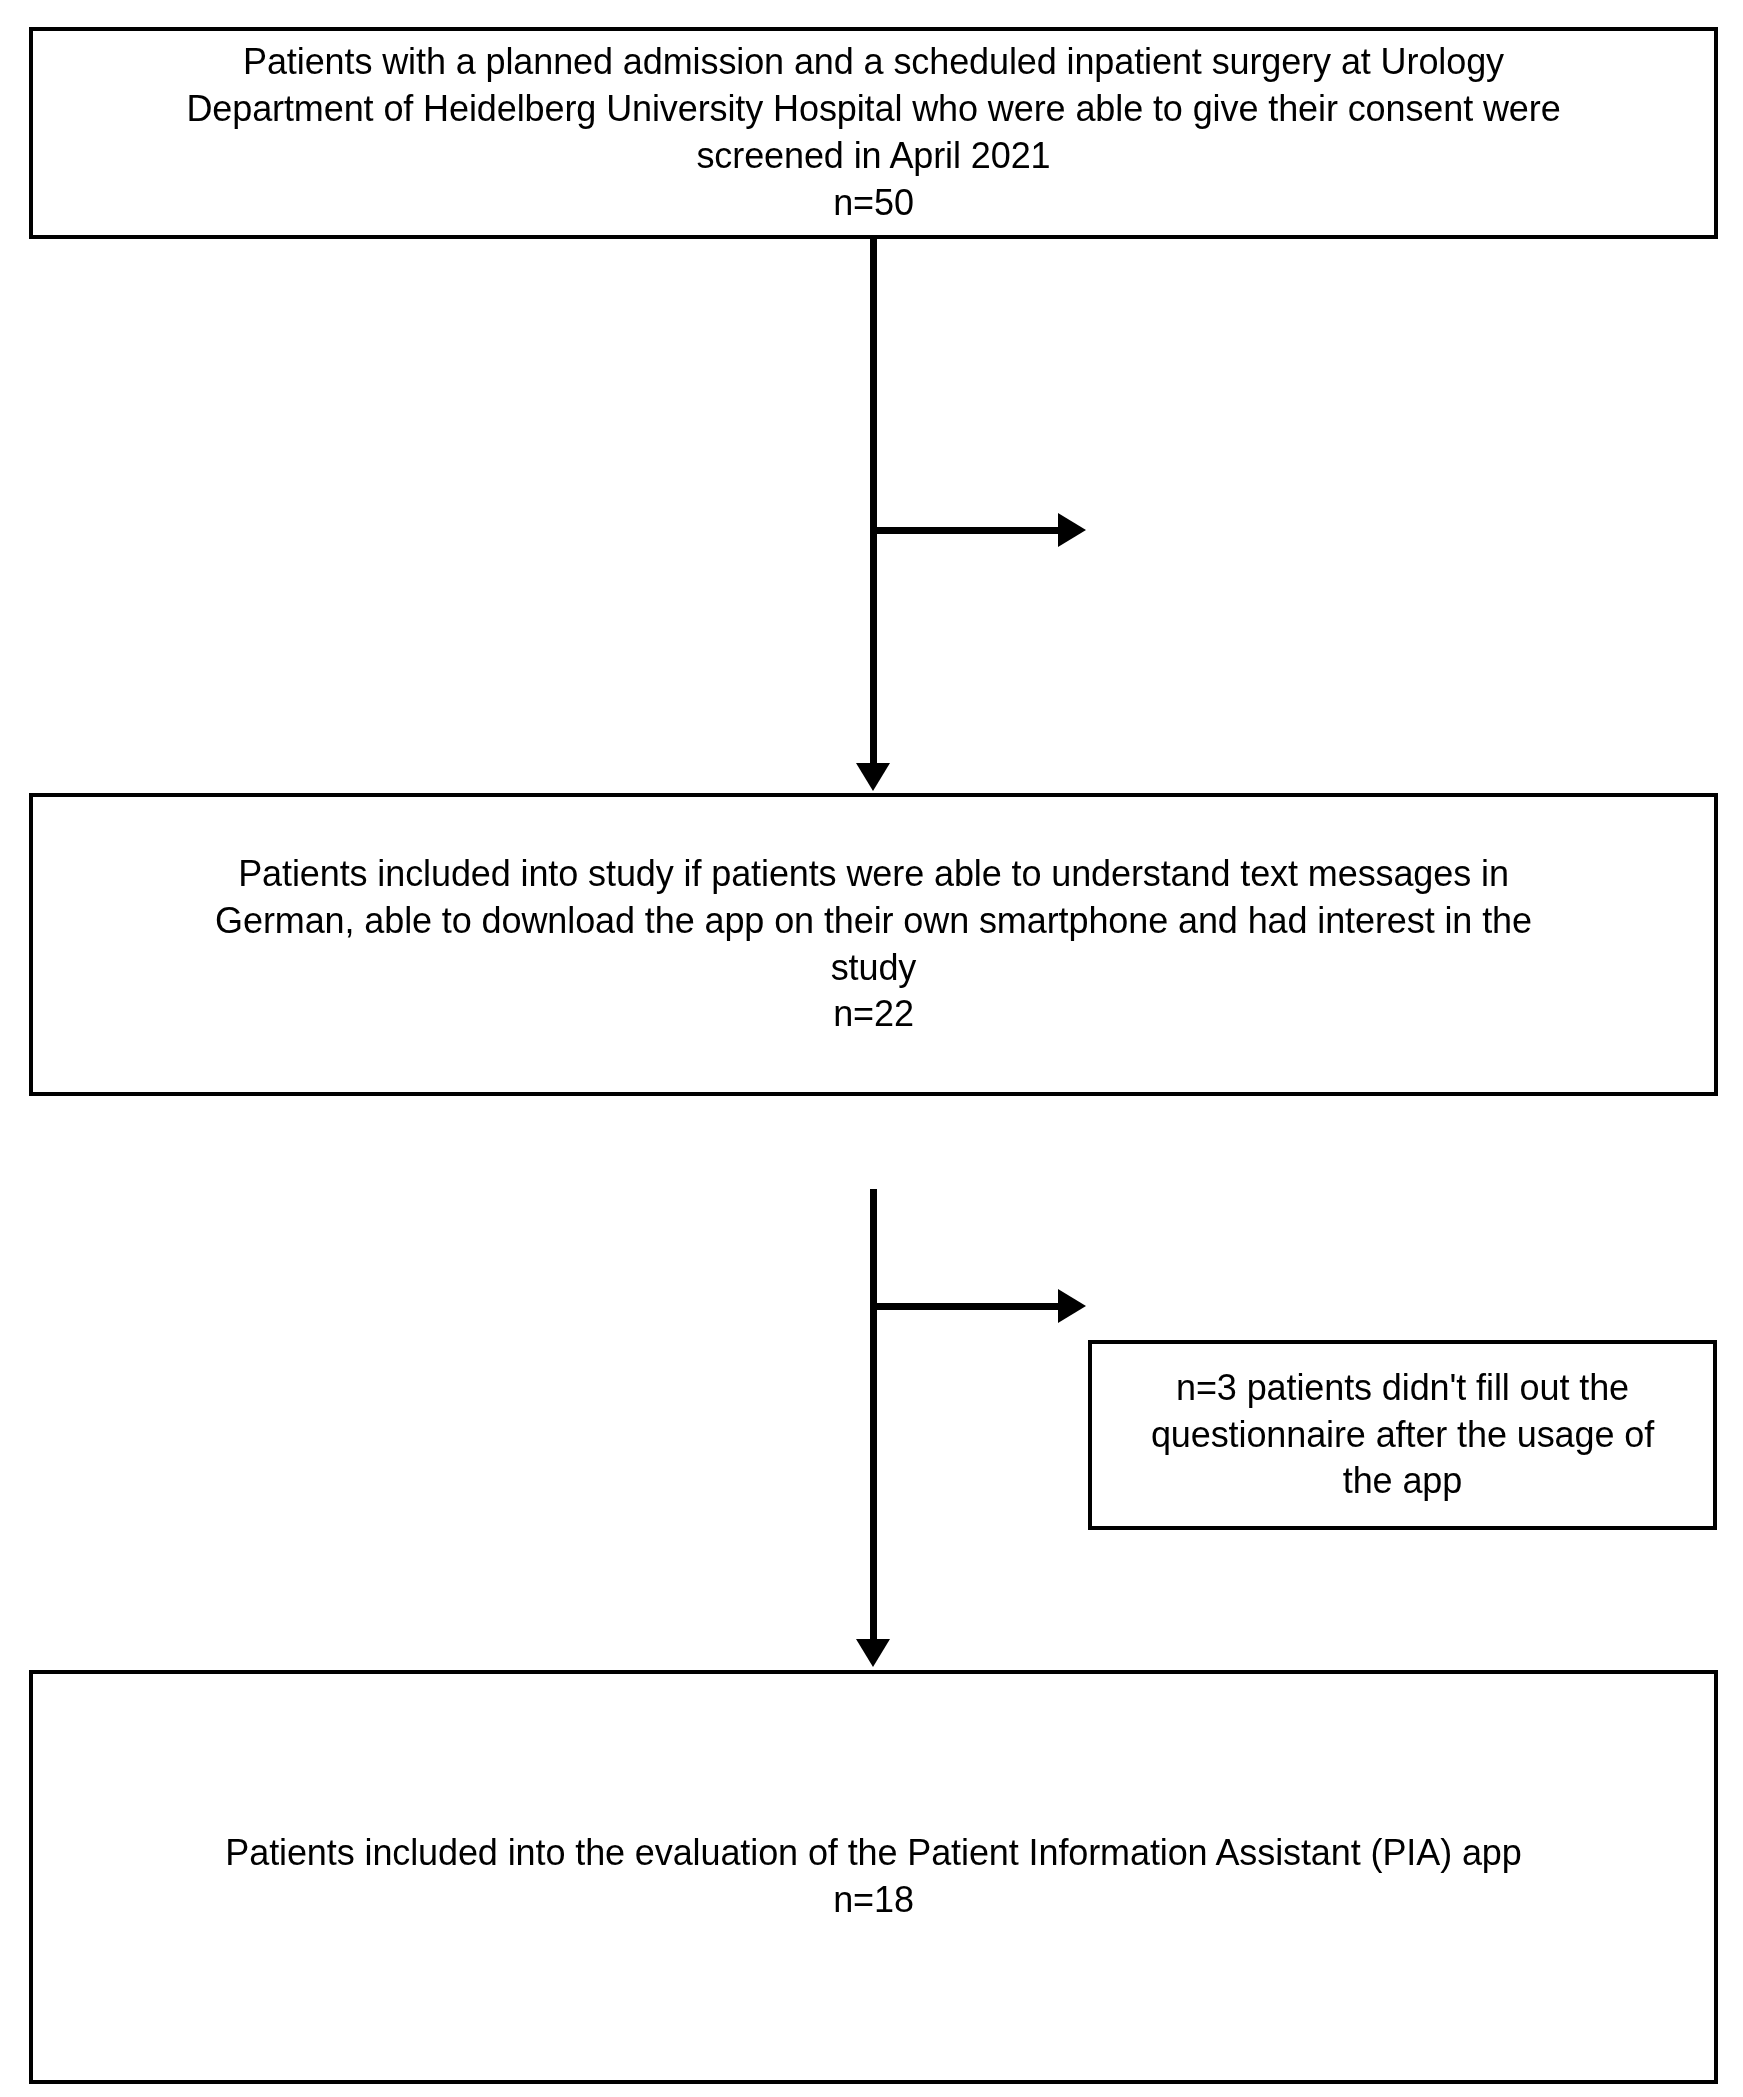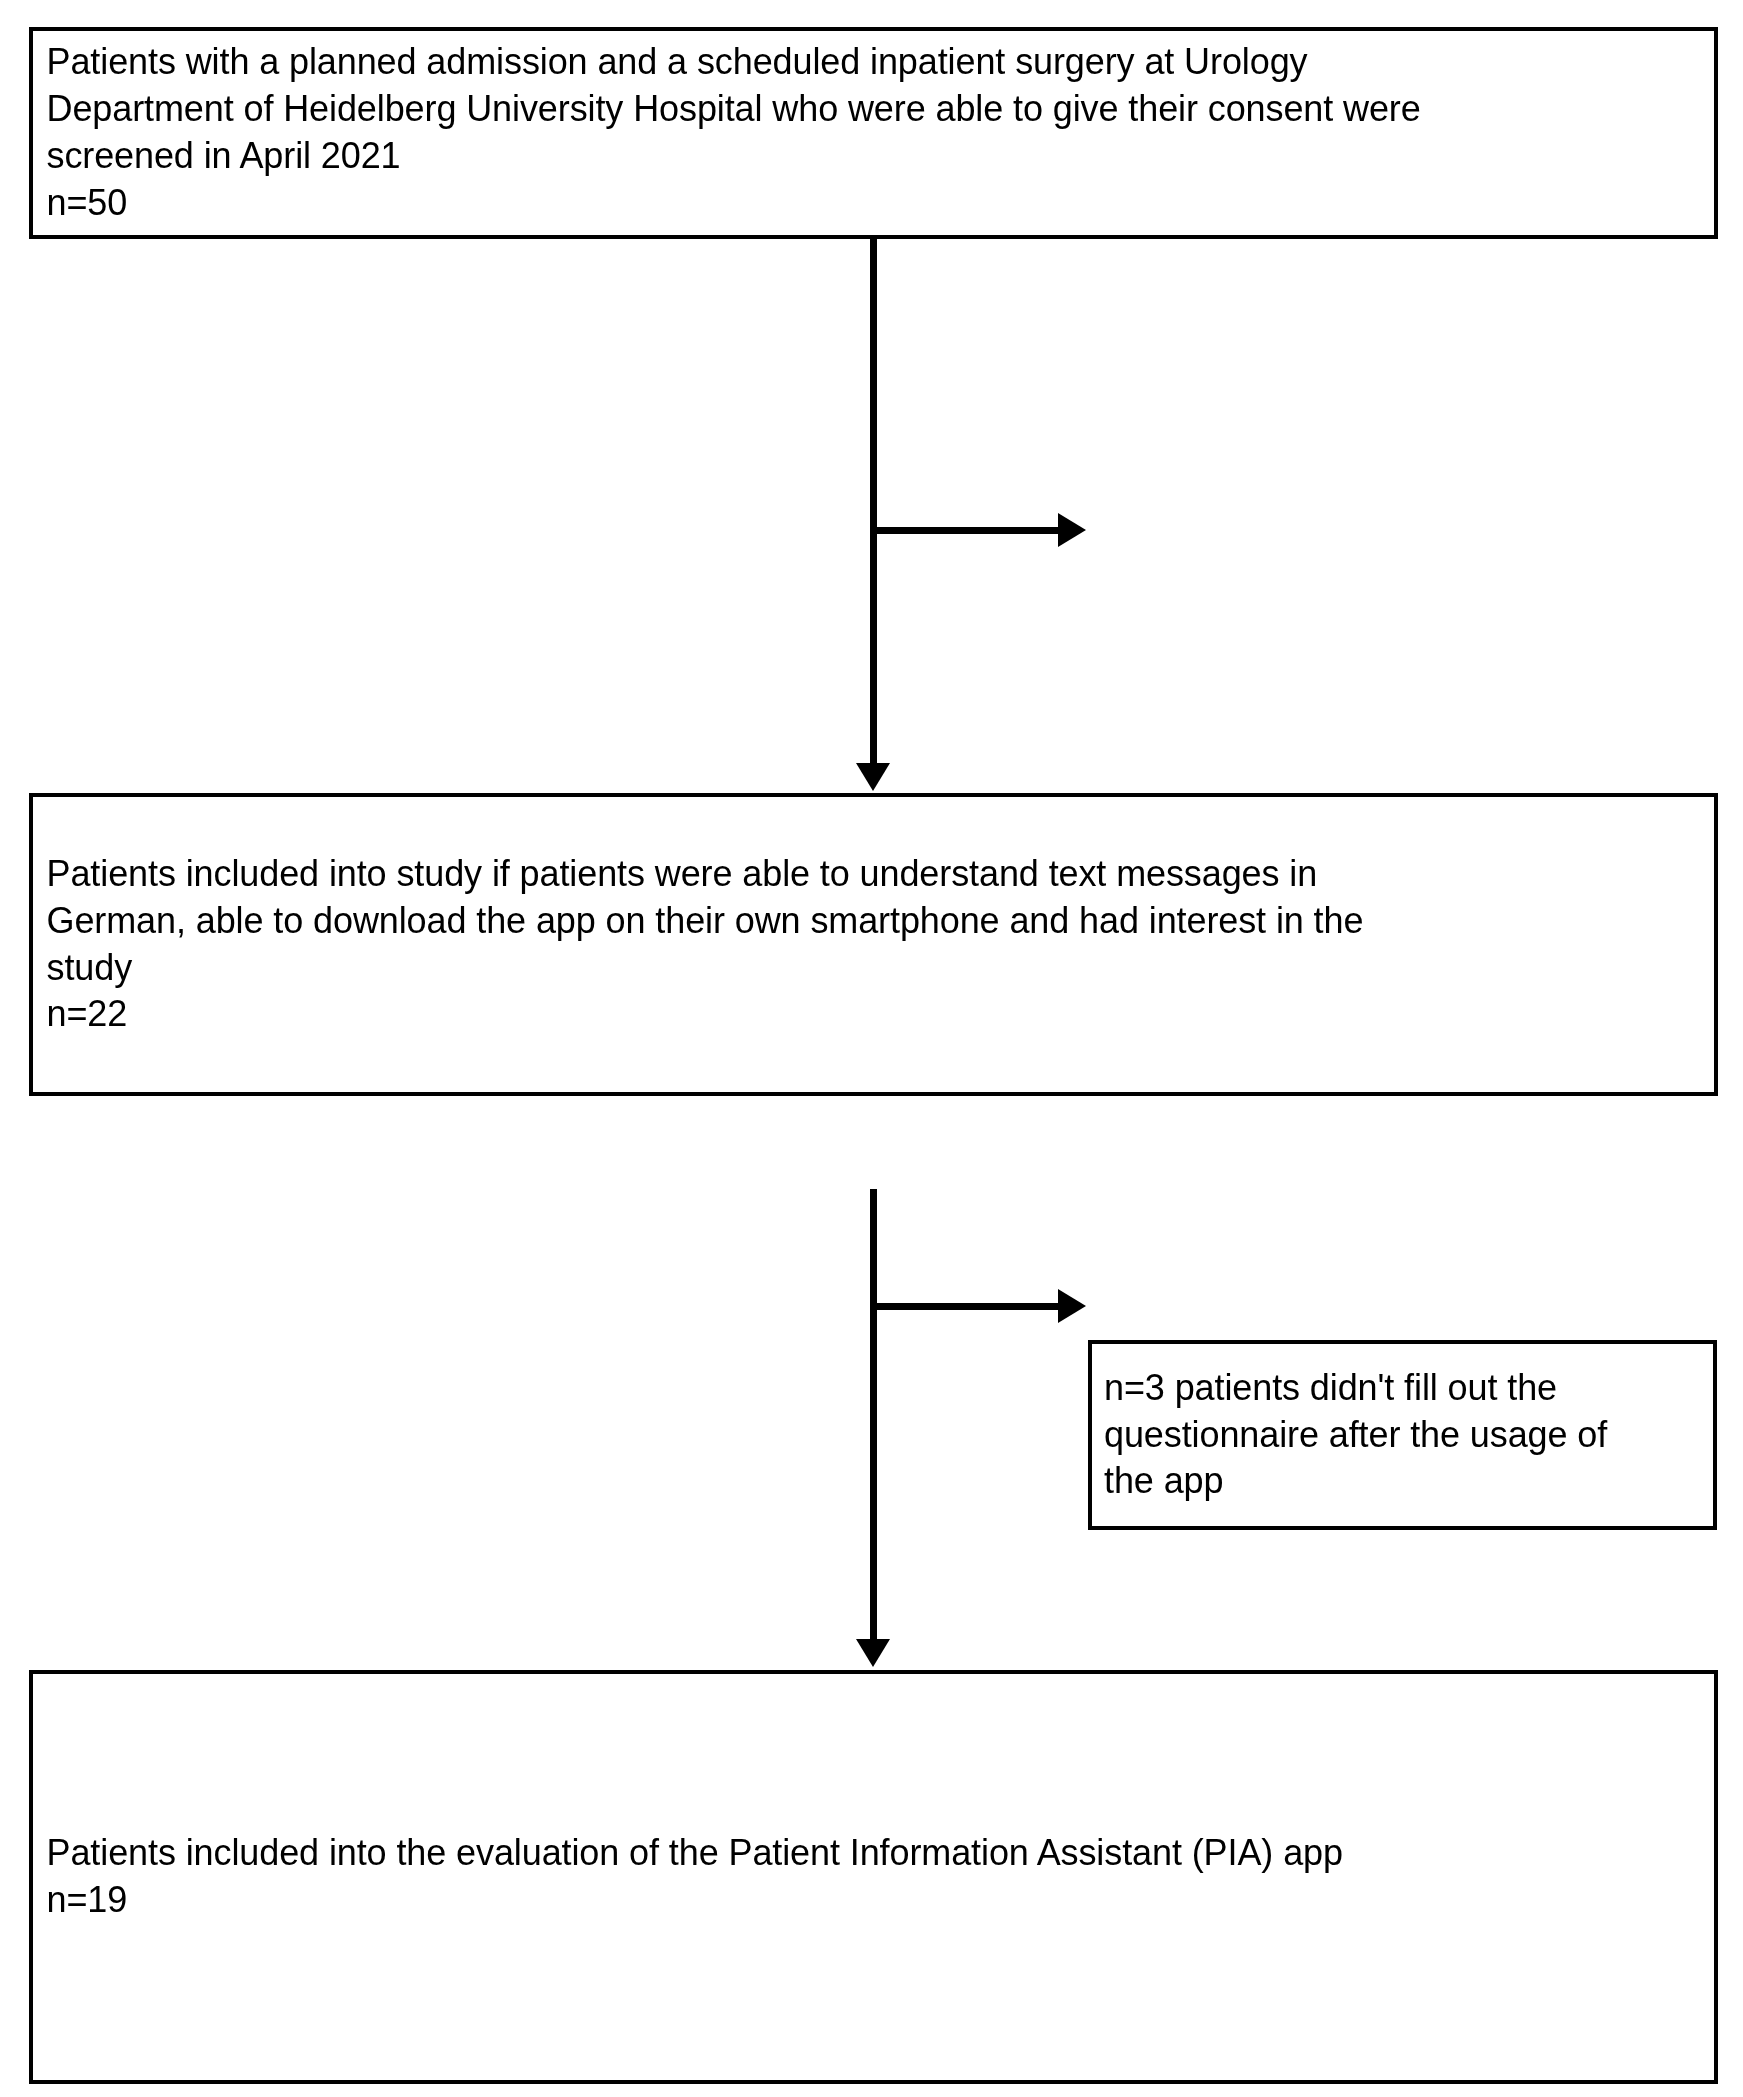--- a/index.html
+++ b/index.html
@@ -17,21 +17,21 @@
     overflow: hidden;
   }
   .node {
     position: absolute;
     box-sizing: border-box;
     border: 4.7px solid #000000;
     background: #ffffff;
     display: flex;
     align-items: center;
     justify-content: center;
-    text-align: left;
+    text-align: center;
   }
   .node .txt {
     width: 100%;
     padding: 0 13.5px;
     font-size: 36px;
     line-height: 1.30;
     white-space: pre-line;
     letter-spacing: -0.1px;
   }
   
@@ -134,17 +134,17 @@
   <div class="arrow-right" id="arrow-b2"></div>
 
   <div class="node" id="box-excl-2">
     <div class="txt">n=3 patients didn't fill out the
 questionnaire after the usage of
 the app</div>
   </div>
 
   <div class="node" id="box-evaluated">
     <div class="txt">Patients included into the evaluation of the Patient Information Assistant (PIA) app
-n=19</div>
+n=18</div>
   </div>
 
 </div>
 
 
 </body></html>

